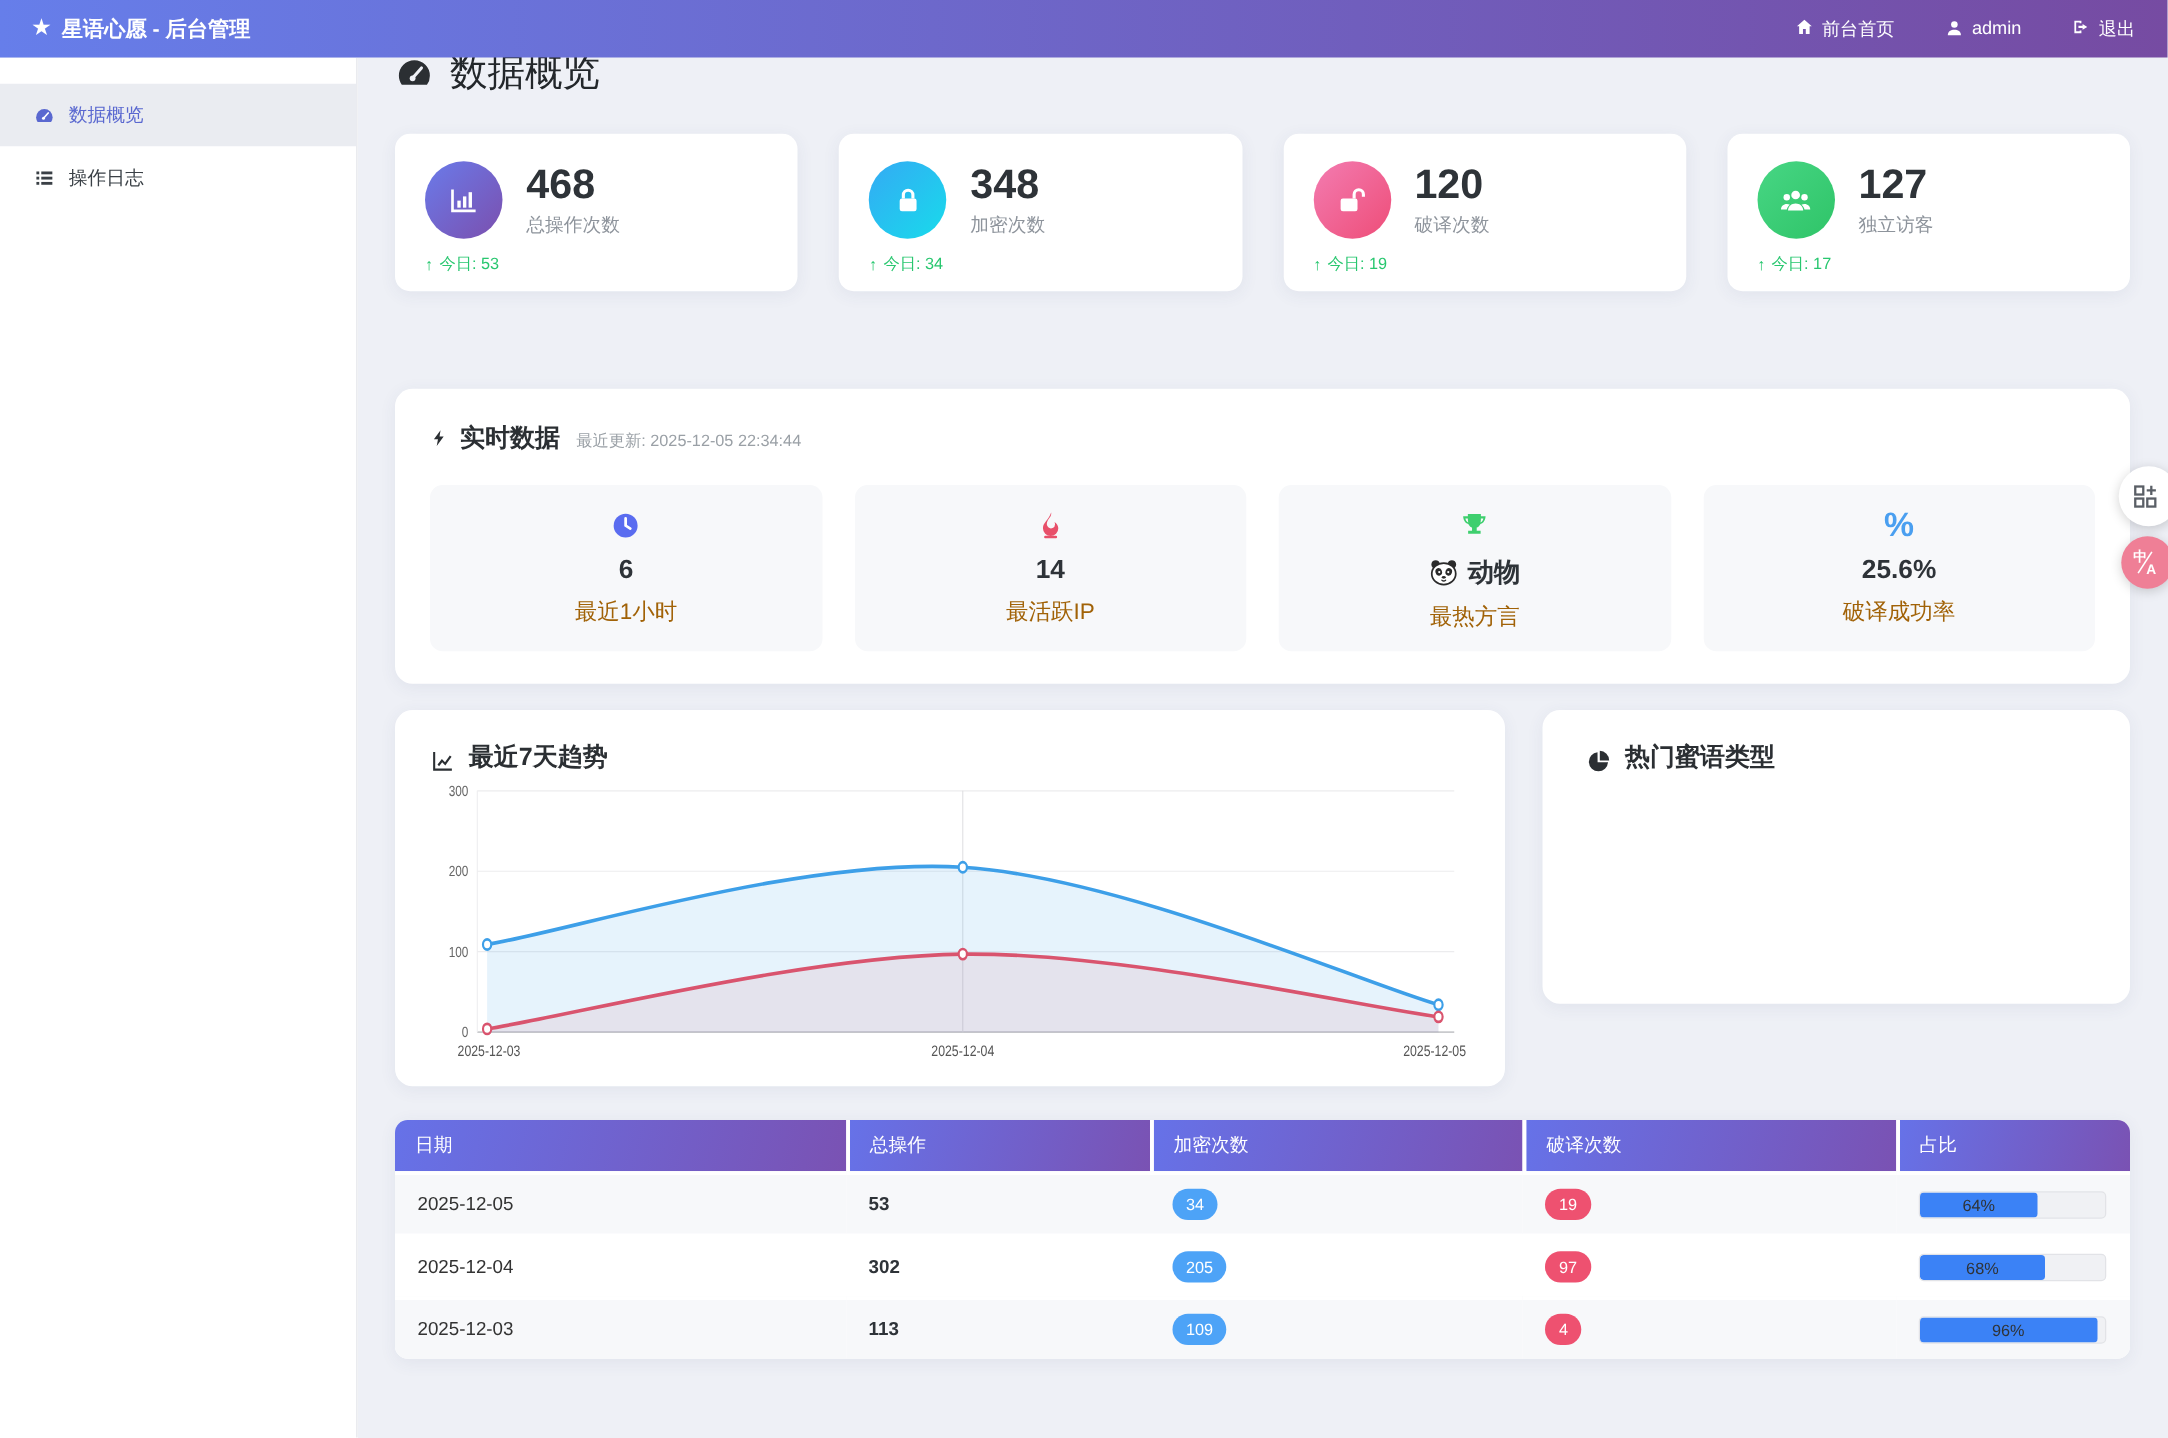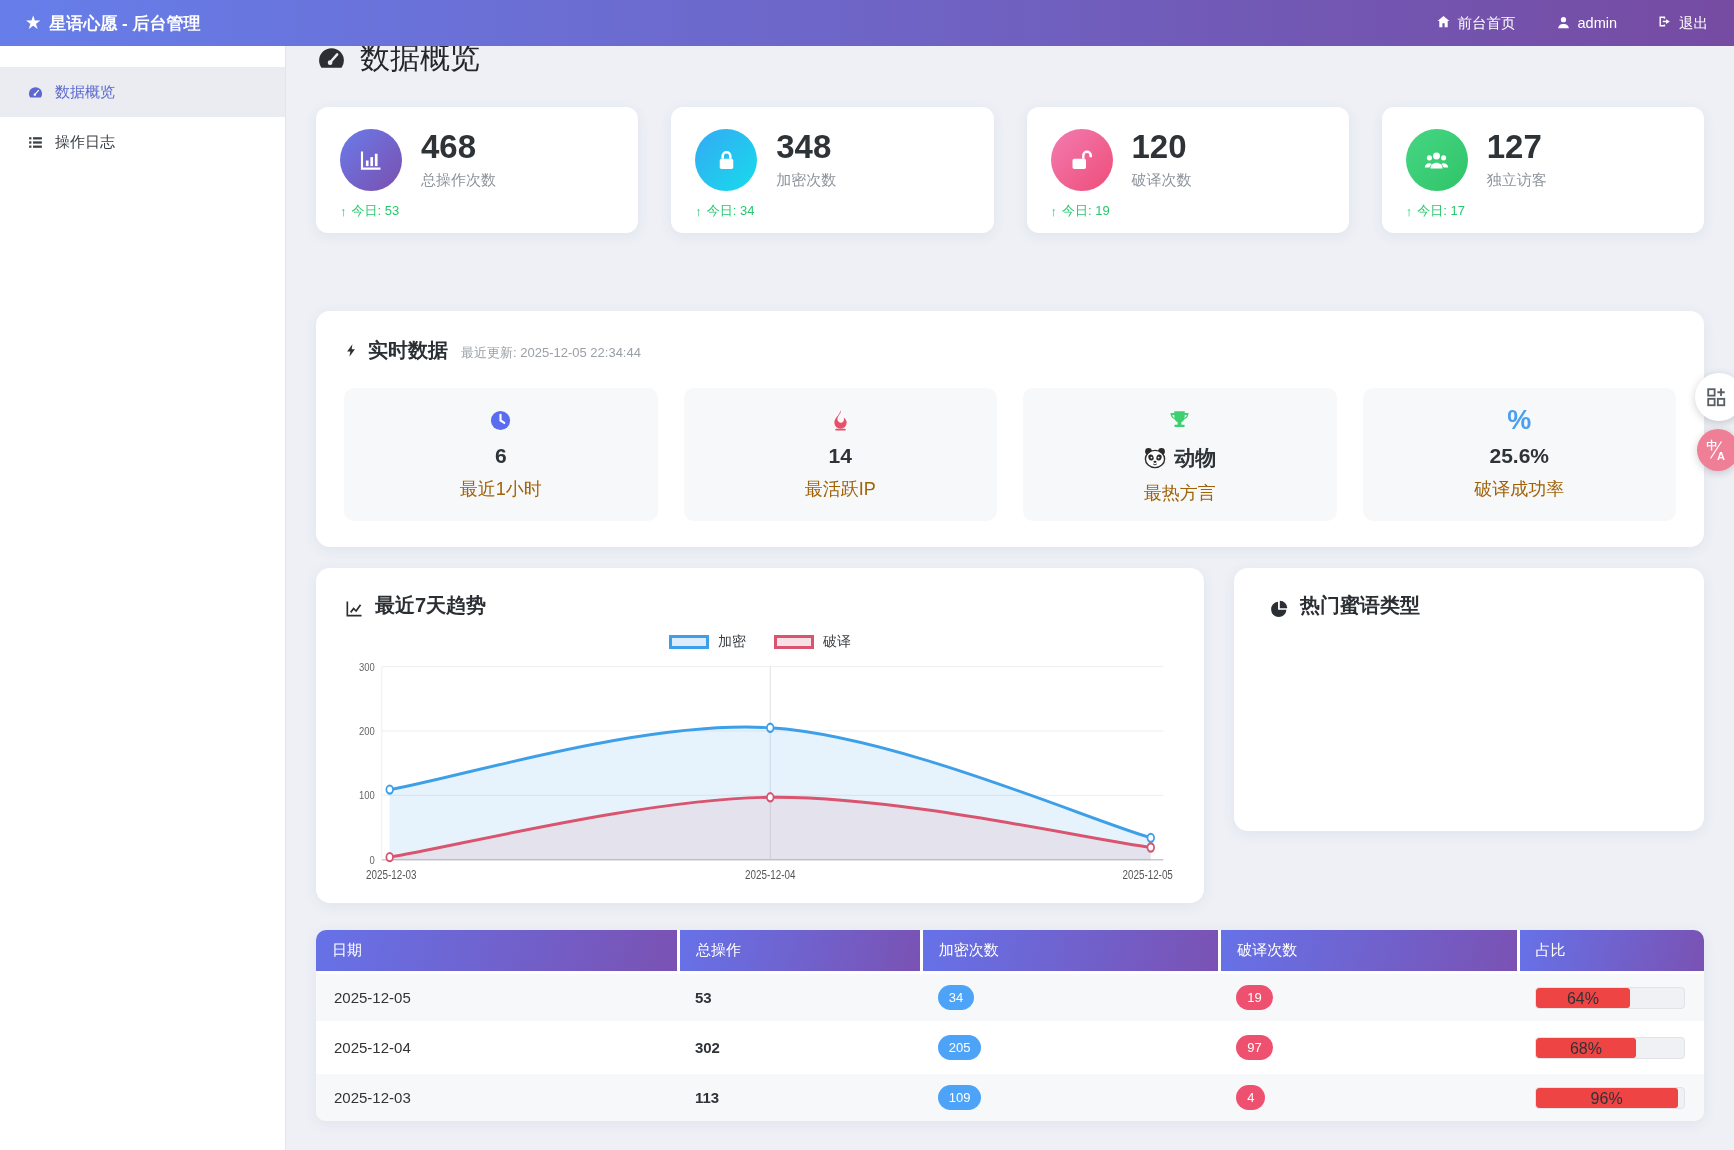--- a/index.html
+++ b/index.html
@@ -70,40 +70,40 @@
   .charts-row { display:flex; gap:30px; align-items:flex-start; margin-bottom:27px; }
   .chart-card { flex:2.08; padding:24px 28px 16px; }
   .card-title { display:flex; align-items:flex-end; gap:11px; font-size:20px; font-weight:bold; color:#2b2f33; }
   .card-title svg { width:20px; height:20px; color:#2b2f33; }
   .legend { display:flex; justify-content:center; gap:28px; margin:14px 0 2px; }
   .legend-item { display:flex; align-items:center; gap:9px; font-size:14px; color:#3c4146; cursor:pointer; }
   .legend-box { width:40px; height:14px; border:3px solid; }
   .lg-blue { border-color:#3d9fe8; background:#dcecfa; }
   .lg-red  { border-color:#d9546e; background:#f8e0e6; }
   #trend-svg { width:100%; height:234px; display:block; }
-  .pie-card { flex:1; height:263px; padding:24px 35px; }
+  .pie-card { flex:1; height:235px; padding:24px 35px; }
   
   .table-card { background:#fff; border-radius:10px; overflow:hidden; box-shadow:0 3px 14px rgba(60,70,110,.07); }
   table { width:100%; border-collapse:separate; border-spacing:0; }
   col.c1{width:26%} col.c2{width:17.5%} col.c3{width:21.5%} col.c4{width:21.5%} col.c5{width:13.5%}
   th {
     background:linear-gradient(105deg,#6672e8 0%,#7a52b3 100%);
     color:#fff; font-size:15px; font-weight:500; text-align:left;
     padding:11px 16px;
   }
   th + th { border-left:3px solid #fff; }
   td { padding:11px 18px; font-size:15px; color:#333; border-top:3px solid #fff; }
   tbody tr:nth-child(odd) td { background:#f7f8fa; }
   tbody tr:nth-child(even) td { background:#fff; }
   td.bold { font-weight:bold; color:#2e3338; }
   .badge { display:inline-block; min-width:20px; padding:5px 11px; border-radius:14px; color:#fff; font-size:13px; text-align:center; }
   .badge-blue { background:#4da3f7; }
   .badge-red { background:#ee5170; }
   .progress { width:150px; height:22px; background:#f0f1f4; border:1px solid #e2e3e7; border-radius:4px; overflow:hidden; }
-  .progress-fill { height:100%; background:#ef4444; border-radius:3px; text-align:center; line-height:21px; font-size:16px; color:#2f3337; }
+  .progress-fill { height:100%; background:#3b82f6; border-radius:3px; text-align:center; line-height:21px; font-size:13px; color:#2f3337; }
   
   .float-grid { position:fixed; right:-9px; top:373px; width:48px; height:48px; border-radius:50%; background:#fff;
     box-shadow:0 2px 9px rgba(0,0,0,.18); display:flex; align-items:center; justify-content:center; z-index:60; cursor:pointer; }
   .float-grid svg { width:22px; height:22px; margin-right:6px; }
   .float-translate { position:fixed; right:-5px; top:429px; width:42px; height:42px; border-radius:50%; background:#ef7f96;
     box-shadow:0 2px 9px rgba(0,0,0,.18); display:flex; align-items:center; justify-content:center; z-index:60; cursor:pointer; }
   .float-translate svg { width:24px; height:24px; margin-right:4px; }
 </style>
 </head>
 <body>
@@ -326,30 +326,20 @@
   </div>
 
   <div class="charts-row">
     <div class="panel chart-card">
       <div class="card-title">
         <svg viewBox="0 0 24 24">
             <path fill="currentColor" d="M3 3h2v16h16v2H3z"></path>
             <path fill="currentColor" d="M7.2 15.2l4.2-5.3 3 3 4.6-6.5 1.7 1.2-6 8.4-3-3-3 3.7z"></path>
           </svg>
         <span>最近7天趋势</span>
-      </div>
-      <div class="legend">
-        <div class="legend-item">
-          <span class="legend-box lg-blue"></span>
-          <span>加密</span>
-        </div>
-        <div class="legend-item">
-          <span class="legend-box lg-red"></span>
-          <span>破译</span>
-        </div>
       </div>
       <svg id="trend-svg" viewBox="0 0 1056 240" preserveAspectRatio="none">
           <line x1="48" x2="1040" y1="212" y2="212" stroke="#c9cacd" stroke-width="1.4"></line>
           <text x="39" y="216" text-anchor="end" fill="#666" font-size="12">0</text>
           <line x1="48" x2="1040" y1="146" y2="146" stroke="#ececee" stroke-width="1"></line>
           <text x="39" y="150" text-anchor="end" fill="#666" font-size="12">100</text>
           <line x1="48" x2="1040" y1="80" y2="80" stroke="#ececee" stroke-width="1"></line>
           <text x="39" y="84" text-anchor="end" fill="#666" font-size="12">200</text>
           <line x1="48" x2="1040" y1="14" y2="14" stroke="#ececee" stroke-width="1"></line>
           <text x="39" y="18" text-anchor="end" fill="#666" font-size="12">300</text>

